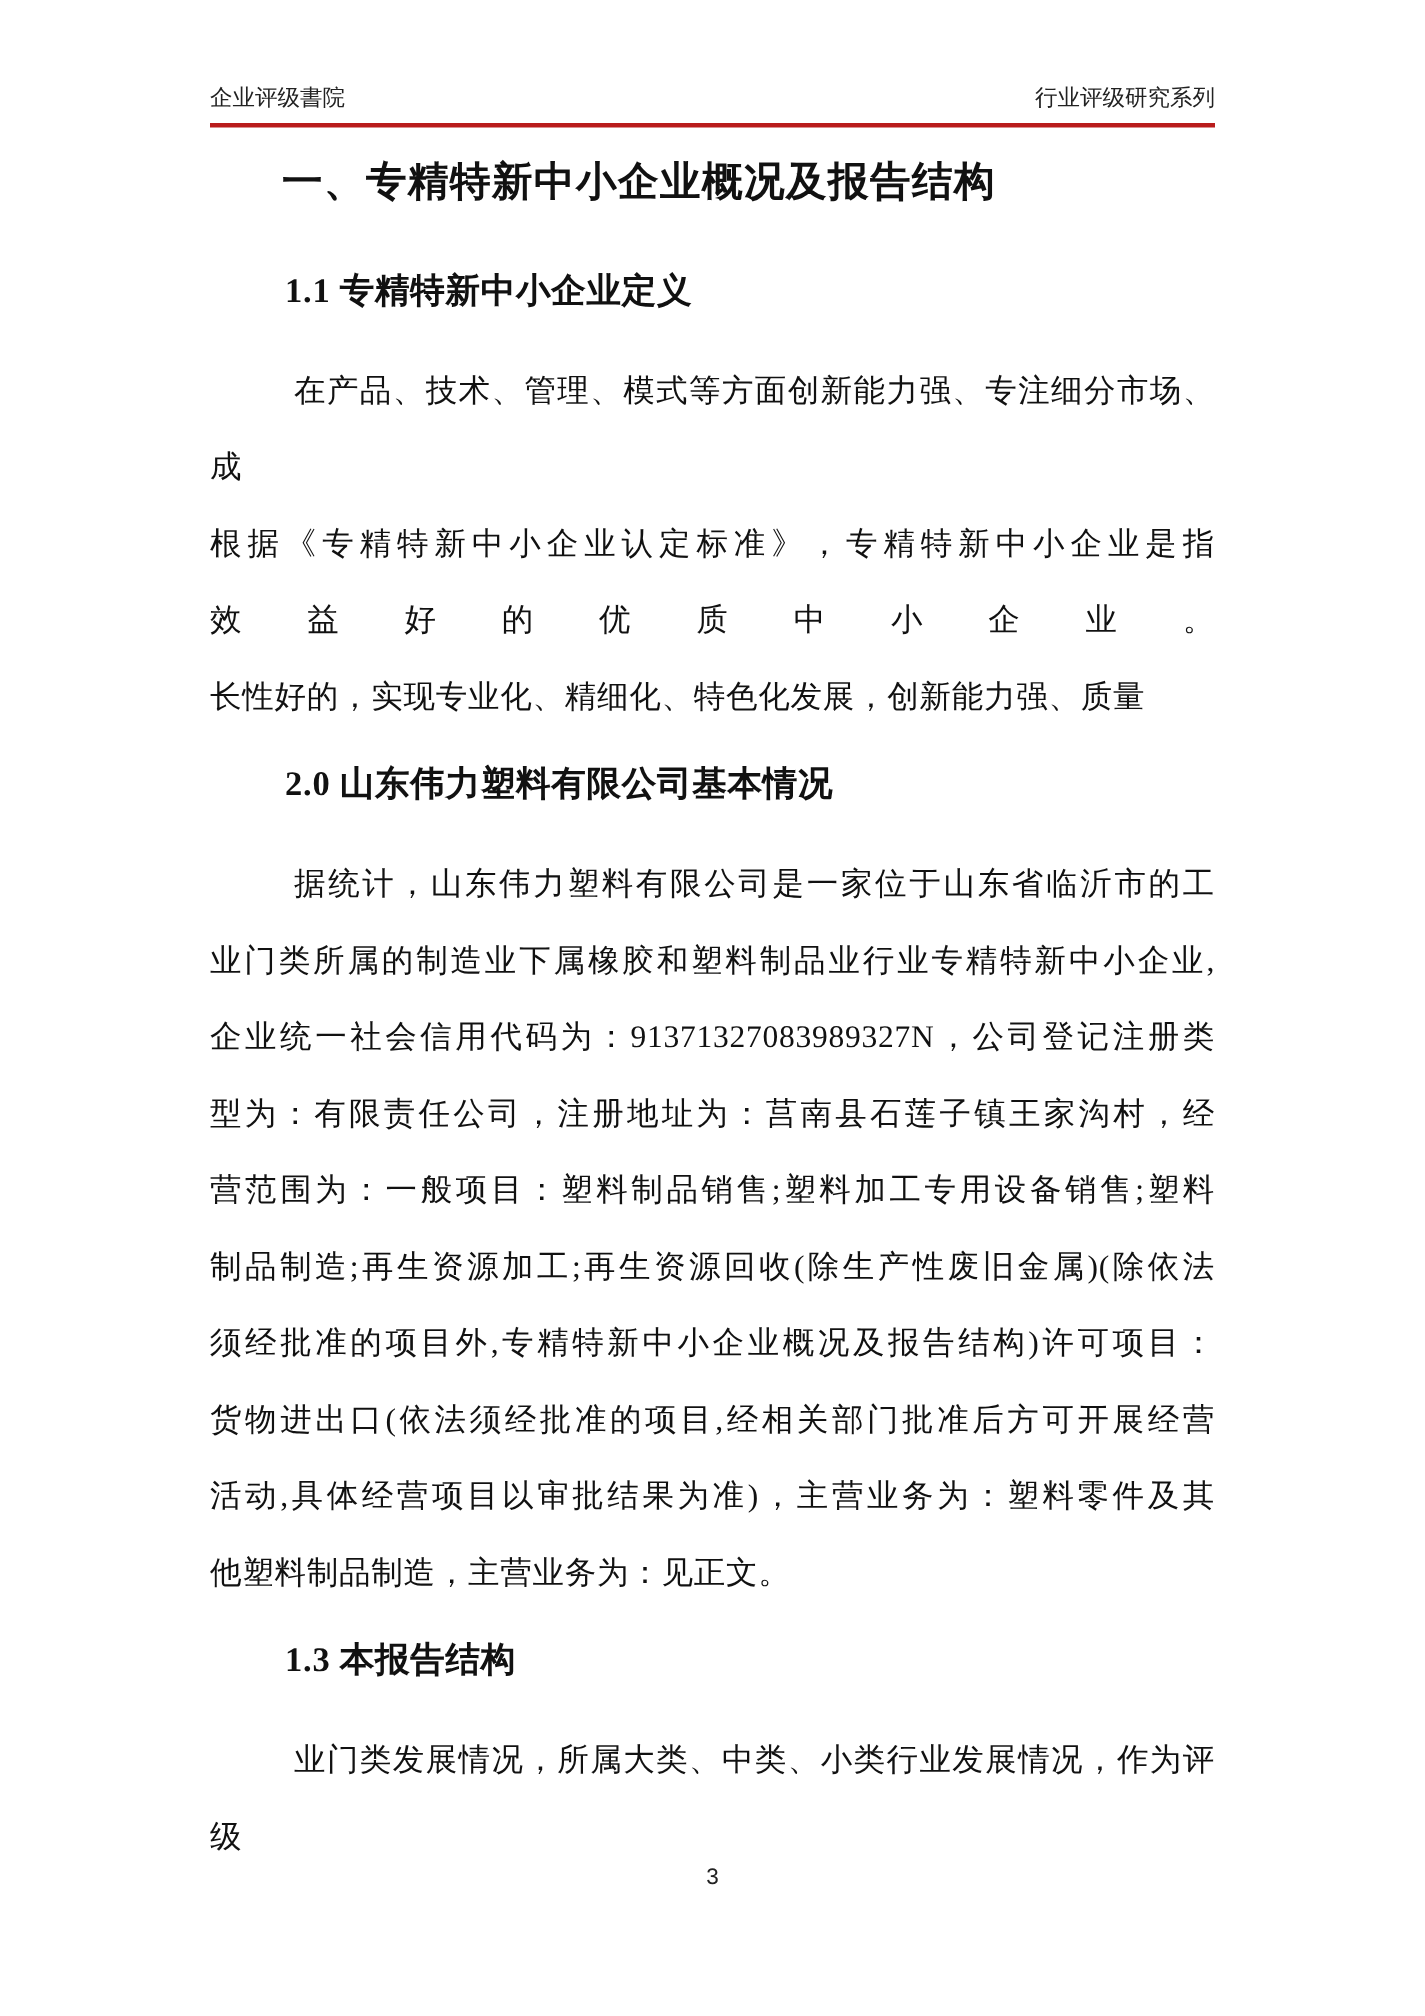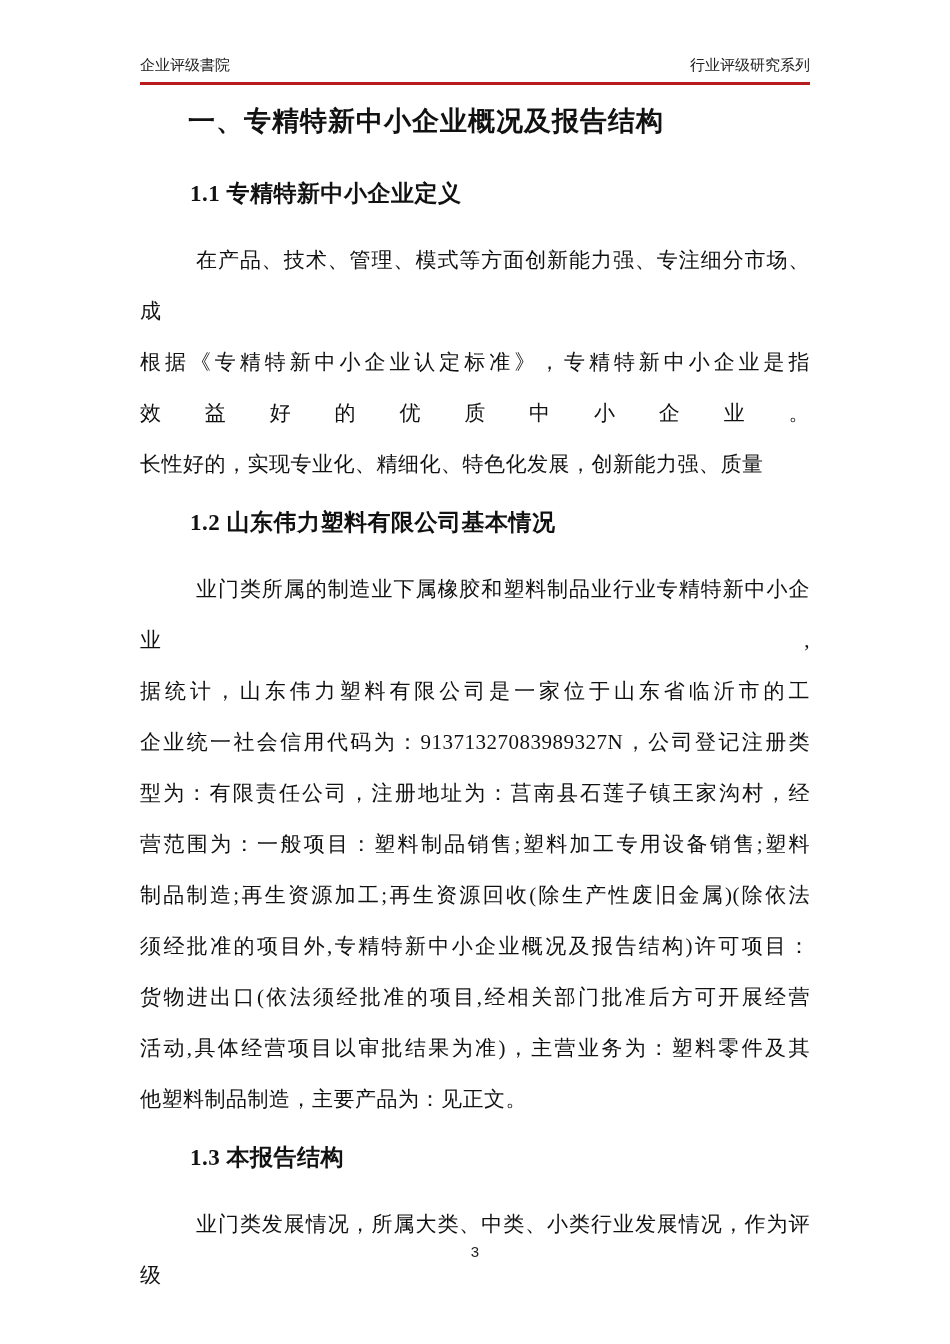--- a/index.html
+++ b/index.html
@@ -93,32 +93,32 @@
   <h1 class="chapter-title">一、专精特新中小企业概况及报告结构</h1>
 
   <h2 class="section-heading h11">1.1 专精特新中小企业定义</h2>
   <div class="para">
       <div class="line">在产品、技术、管理、模式等方面创新能力强、专注细分市场、成</div>
       <div class="line">根据《专精特新中小企业认定标准》，专精特新中小企业是指</div>
       <div class="line">效益好的优质中小企业。</div>
       <div class="line">长性好的，实现专业化、精细化、特色化发展，创新能力强、质量</div>
     </div>
 
-  <h2 class="section-heading h12">1.2 山东伟力塑料有限公司基本情况</h2>
+  <h2 class="section-heading h12">2.0 山东伟力塑料有限公司基本情况</h2>
   <div class="para">
+      <div class="line">据统计，山东伟力塑料有限公司是一家位于山东省临沂市的工</div>
       <div class="line">业门类所属的制造业下属橡胶和塑料制品业行业专精特新中小企业,</div>
-      <div class="line">据统计，山东伟力塑料有限公司是一家位于山东省临沂市的工</div>
       <div class="line">企业统一社会信用代码为：91371327083989327N，公司登记注册类</div>
       <div class="line">型为：有限责任公司，注册地址为：莒南县石莲子镇王家沟村，经</div>
       <div class="line">营范围为：一般项目：塑料制品销售;塑料加工专用设备销售;塑料</div>
       <div class="line">制品制造;再生资源加工;再生资源回收(除生产性废旧金属)(除依法</div>
       <div class="line">须经批准的项目外,专精特新中小企业概况及报告结构)许可项目：</div>
       <div class="line">货物进出口(依法须经批准的项目,经相关部门批准后方可开展经营</div>
       <div class="line">活动,具体经营项目以审批结果为准)，主营业务为：塑料零件及其</div>
-      <div class="line">他塑料制品制造，主要产品为：见正文。</div>
+      <div class="line">他塑料制品制造，主营业务为：见正文。</div>
     </div>
 
   <h2 class="section-heading h13">1.3 本报告结构</h2>
   <div class="para">
       <div class="line">业门类发展情况，所属大类、中类、小类行业发展情况，作为评级</div>
     </div>
 
 </div>
 
 <div class="page-footer">3</div>

